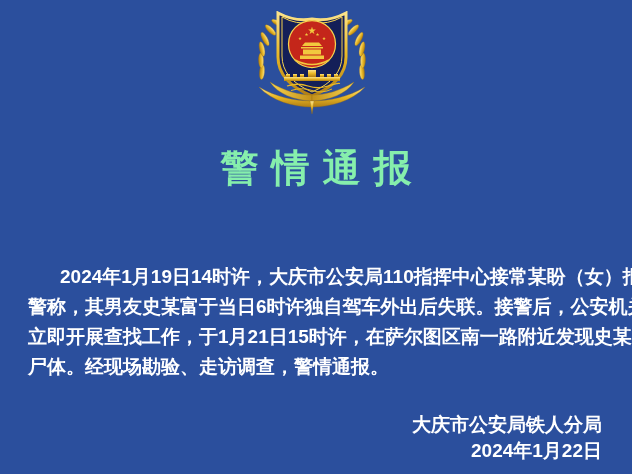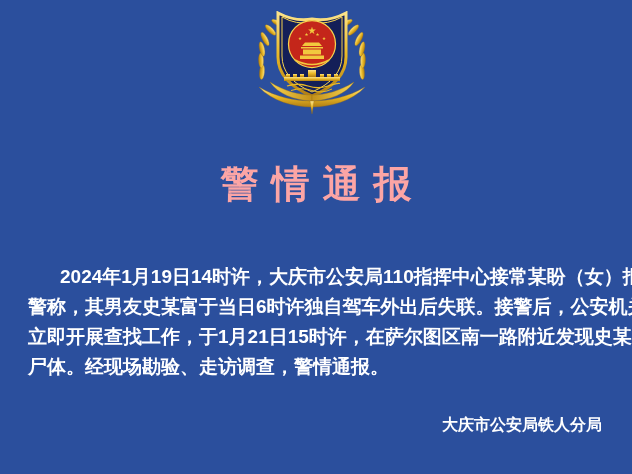--- a/index.html
+++ b/index.html
@@ -12,44 +12,44 @@
     color:#ffffff;
   }
   .badge{
     position:absolute;
     left:258px;top:11px;
     width:108px;height:104px;
   }
   .title{
     position:absolute;
     top:146px;left:0;right:0;
-    margin:16px;
+    margin:0;
     text-align:center;
     font-size:38px;
     font-weight:700;
     letter-spacing:13px;
     text-indent:13px;
     line-height:44px;
-    color:#fca5a5;
+    color:#86efac;
   }
   .body-text{
     position:absolute;
     top:262px;left:28px;right:10px;
     font-size:19px;
     font-weight:700;
     line-height:30px;
     color:#ffffff;
   }
   .body-text .line{white-space:nowrap;}
   .body-text .line.first{padding-left:32px;}
   .signature{
     position:absolute;
     top:412px;right:30px;
     text-align:right;
-    font-size:16px;
+    font-size:19px;
     font-weight:700;
     line-height:26px;
     color:#ffffff;
   }
 </style>
 </head>
 <body>
 
 <div class="page">
 
@@ -118,15 +118,16 @@
 
   <div class="body-text">
     <div class="line first">2024年1月19日14时许，大庆市公安局110指挥中心接常某盼（女）报</div>
     <div class="line">警称，其男友史某富于当日6时许独自驾车外出后失联。接警后，公安机关</div>
     <div class="line">立即开展查找工作，于1月21日15时许，在萨尔图区南一路附近发现史某富</div>
     <div class="line">尸体。经现场勘验、走访调查，警情通报。</div>
   </div>
 
   <div class="signature">
     <div>大庆市公安局铁人分局</div>
+    <div>2024年1月22日</div>
   </div>
 
 </div>
 
 </body></html>

